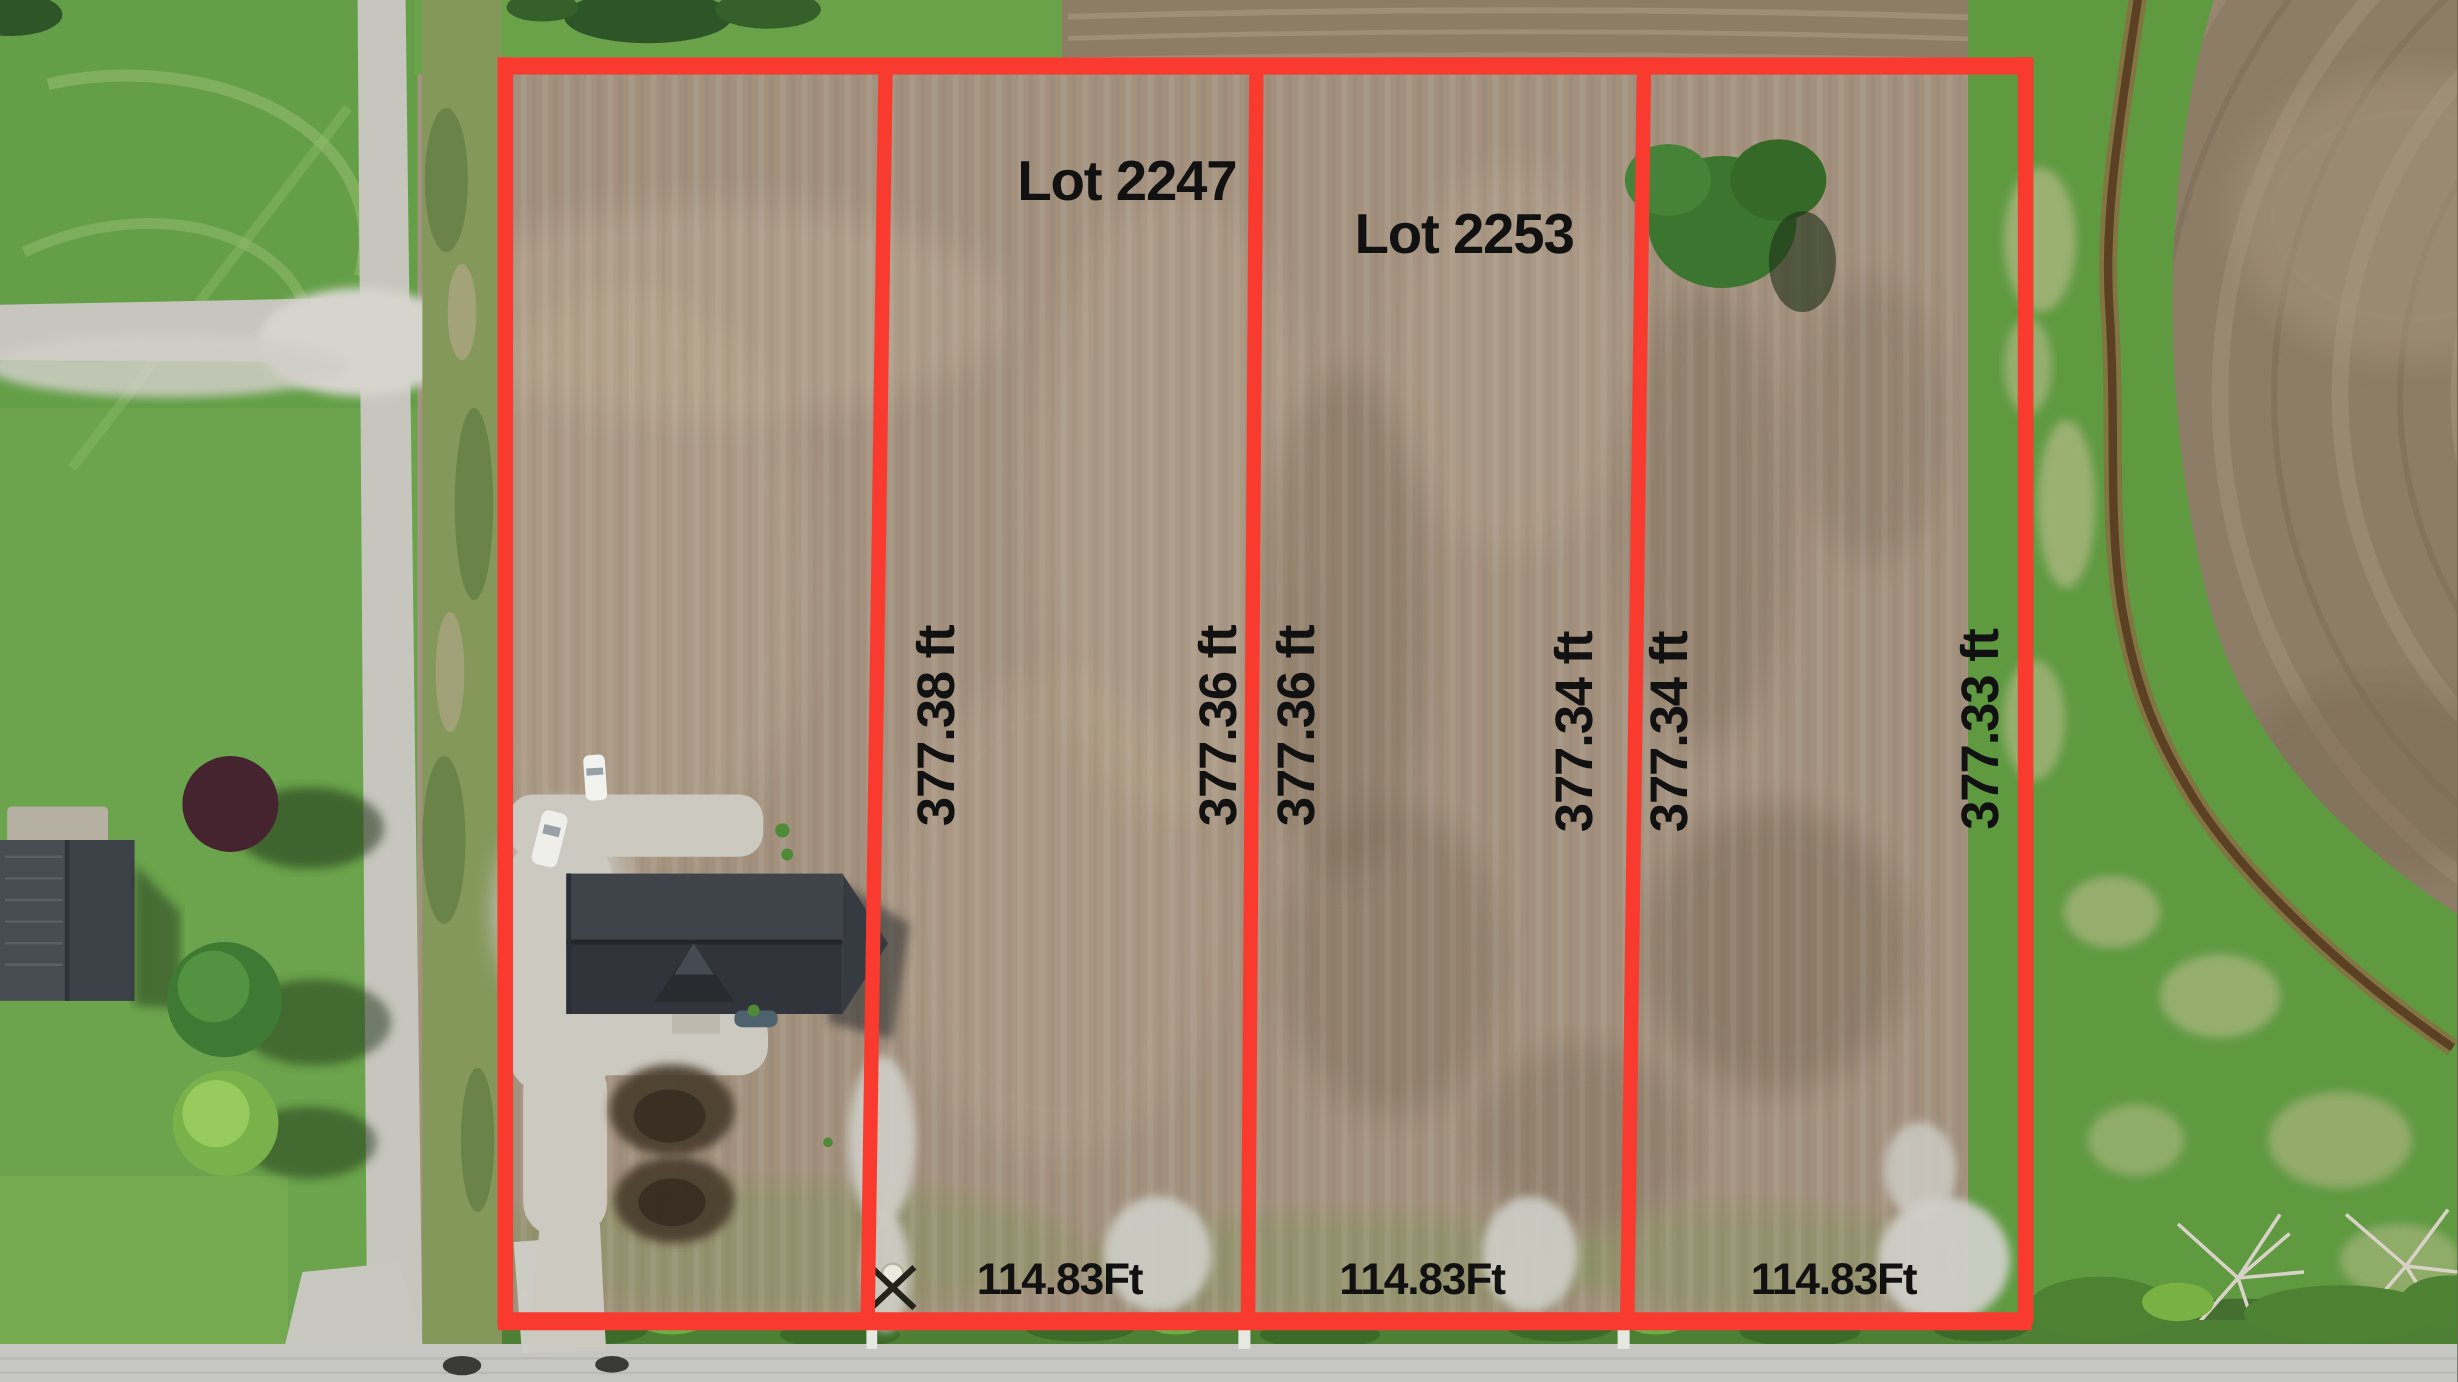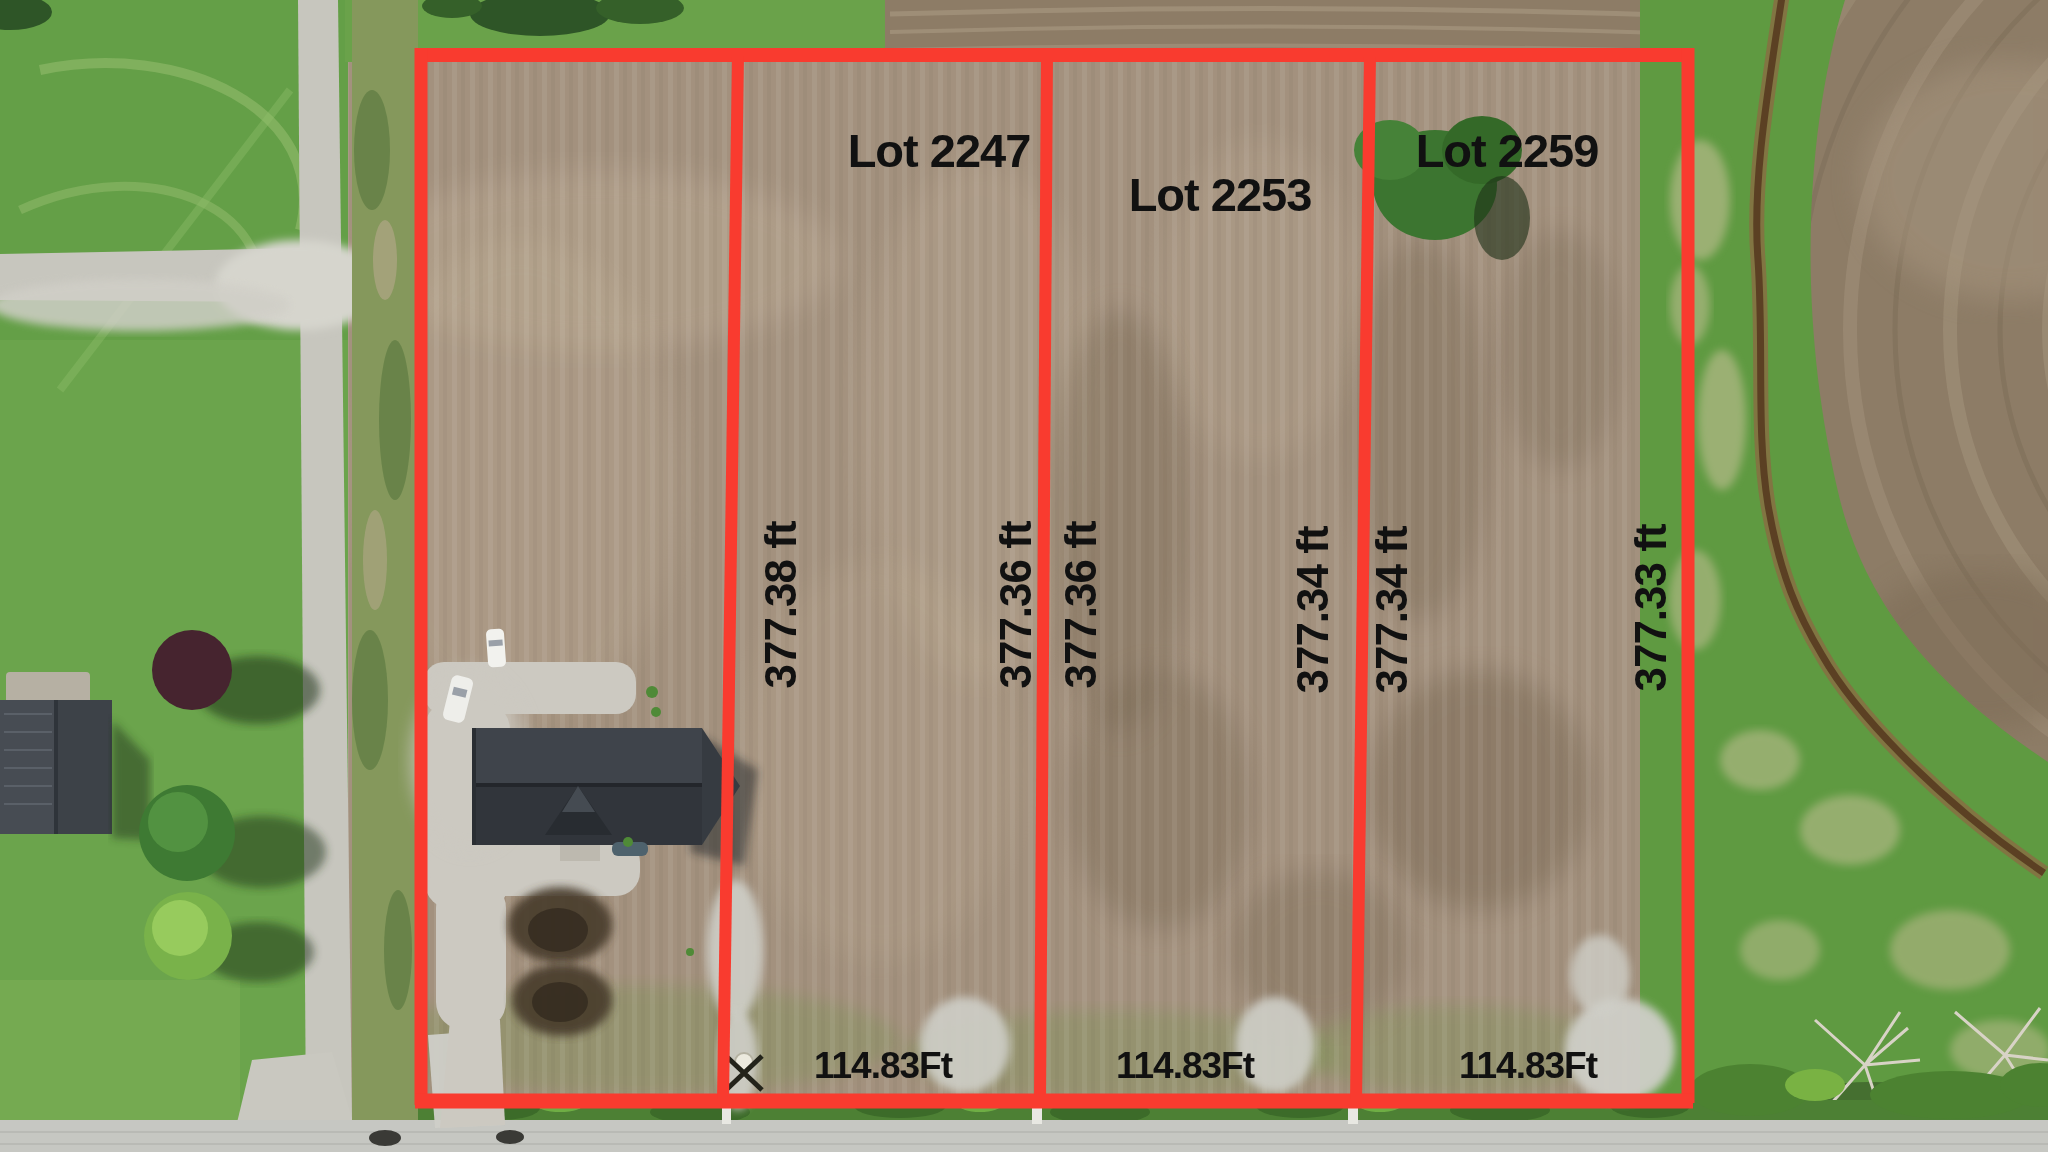--- a/index.html
+++ b/index.html
@@ -254,21 +254,20 @@
     <line x1="421" y1="48" x2="421" y2="1105" stroke-width="13" stroke="#f93b2f"></line>
     <line x1="1688" y1="48" x2="1688" y2="1103" stroke-width="13" stroke="#f93b2f"></line>
     <line x1="415" y1="1101" x2="1693" y2="1101" stroke-width="15" stroke="#f93b2f"></line>
     <line x1="738" y1="55" x2="723" y2="1101" stroke-width="12" stroke="#f93b2f"></line>
     <line x1="1047" y1="55" x2="1040" y2="1101" stroke-width="12" stroke="#f93b2f"></line>
     <line x1="1370" y1="55" x2="1356" y2="1101" stroke-width="12" stroke="#f93b2f"></line>
   </svg>
 
   <div class="label lot-label" style="left:939px;top:150px;">Lot 2247</div>
   <div class="label lot-label" style="left:1220px;top:150px;margin-top:44px;">Lot 2253</div>
-  <div class="label lot-label" style="left:1507px;top:150px;">Lot 2259</div>
 
   <div class="label dim-v" style="left:781px;top:605px;">377.38 ft</div>
   <div class="label dim-v" style="left:1016px;top:605px;">377.36 ft</div>
   <div class="label dim-v" style="left:1081px;top:605px;">377.36 ft</div>
   <div class="label dim-v" style="left:1313px;top:610px;">377.34 ft</div>
   <div class="label dim-v" style="left:1392px;top:610px;">377.34 ft</div>
   <div class="label dim-v" style="left:1651px;top:608px;">377.33 ft</div>
 
   <div class="label dim-h" style="left:883px;top:1066px;">114.83Ft</div>
   <div class="label dim-h" style="left:1185px;top:1066px;">114.83Ft</div>

